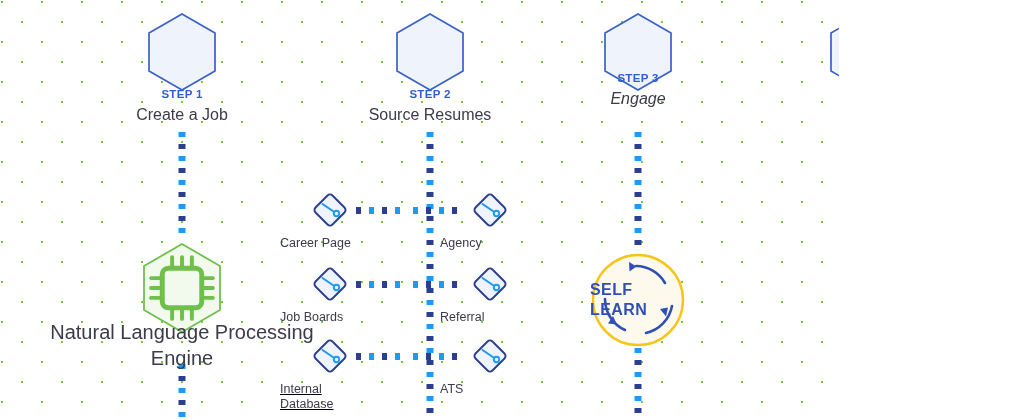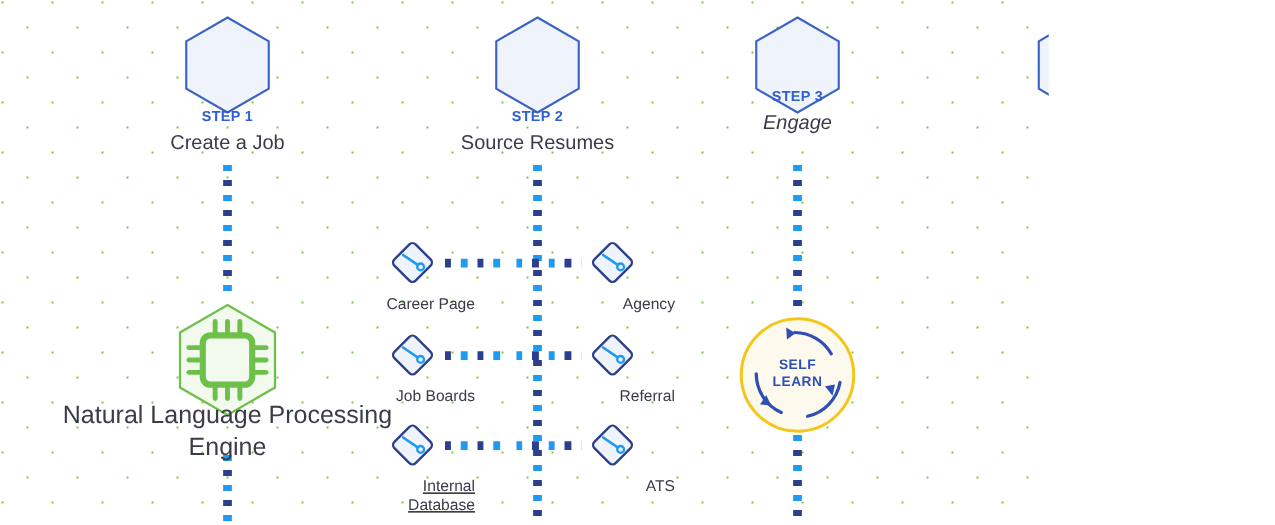--- a/index.html
+++ b/index.html
@@ -78,21 +78,21 @@
   }
   .nlp-hex svg{ position:absolute; inset:0; width:100%; height:100%; }
   .nlp-caption{
     position:absolute; left:50%; transform:translateX(-50%);
     width:300px; text-align:center;
     font-size:20px; line-height:1.28;
     color:#3b3b4a; z-index:5;
   }
 
   
-  .tag-node{ position:absolute; width:100px; z-index:4; text-align:right; }
+  .tag-node{ position:absolute; width:100px; z-index:4; text-align:left; }
   .tag-ico{ width:46px; height:46px; margin:0 auto; display:block; }
   .tag-cap{
     font-size:12.5px; line-height:1.22;
     color:#3b3b4a; margin-top:3px;
   }
   .hconn{
     position:absolute; height:7px; z-index:2;
     background-image:
       linear-gradient(to right,
         #2b3f8c 0px, #2b3f8c 5px,
@@ -113,22 +113,22 @@
 
   
   .selflearn{
     position:absolute; left:50%; transform:translateX(-50%);
     width:96px; height:96px; z-index:5;
   }
   .selflearn svg{ width:96px; height:96px; display:block; }
   .sl-text{
     position:absolute; inset:0;
     display:flex; flex-direction:column;
-    align-items:center; justify-content:center;
-    font-size:11px; font-weight:bold;
+    align-items:flex-start; justify-content:center;
+    font-size:16px; font-weight:bold;
     color:#2f4fb5; letter-spacing:0.4px;
     line-height:1.25; z-index:2;
   }
 </style>
 </head>
 <body>
 
 <div id="stage">
 
   <div class="col" style="left:112px; width:140px;">

